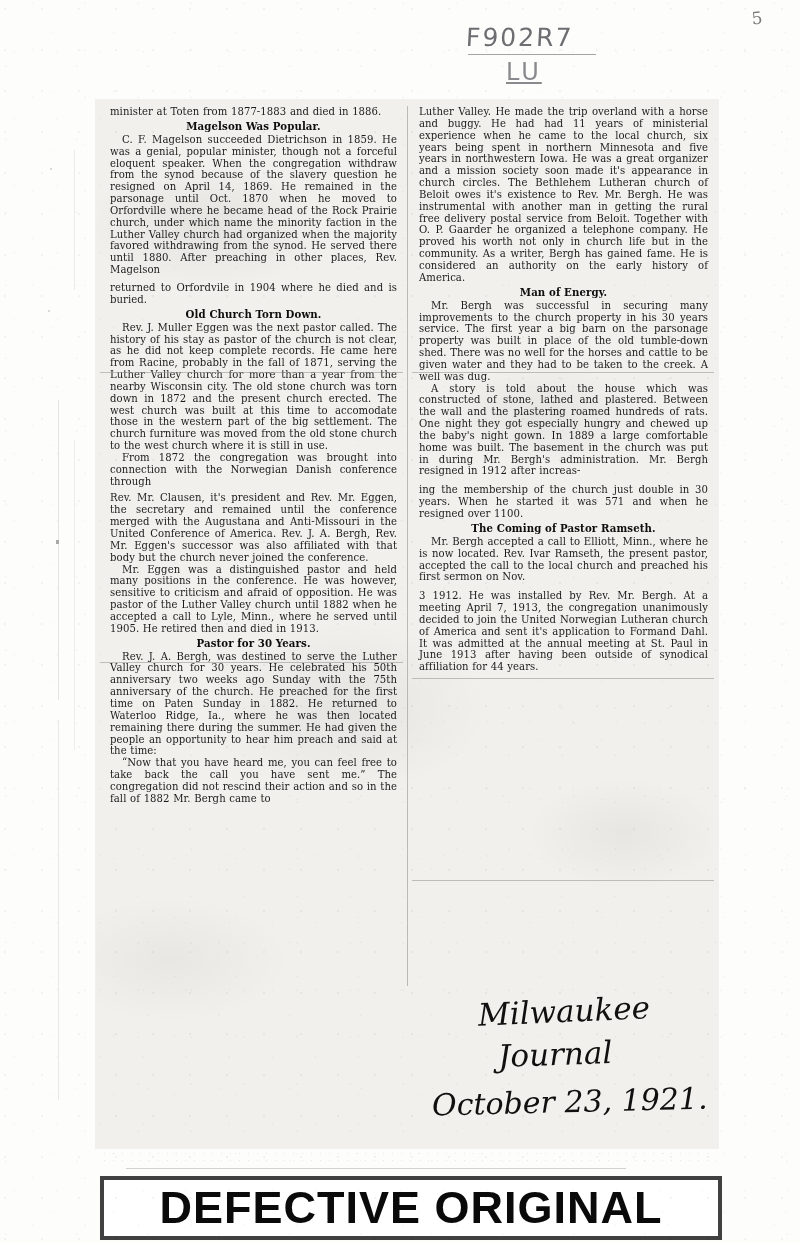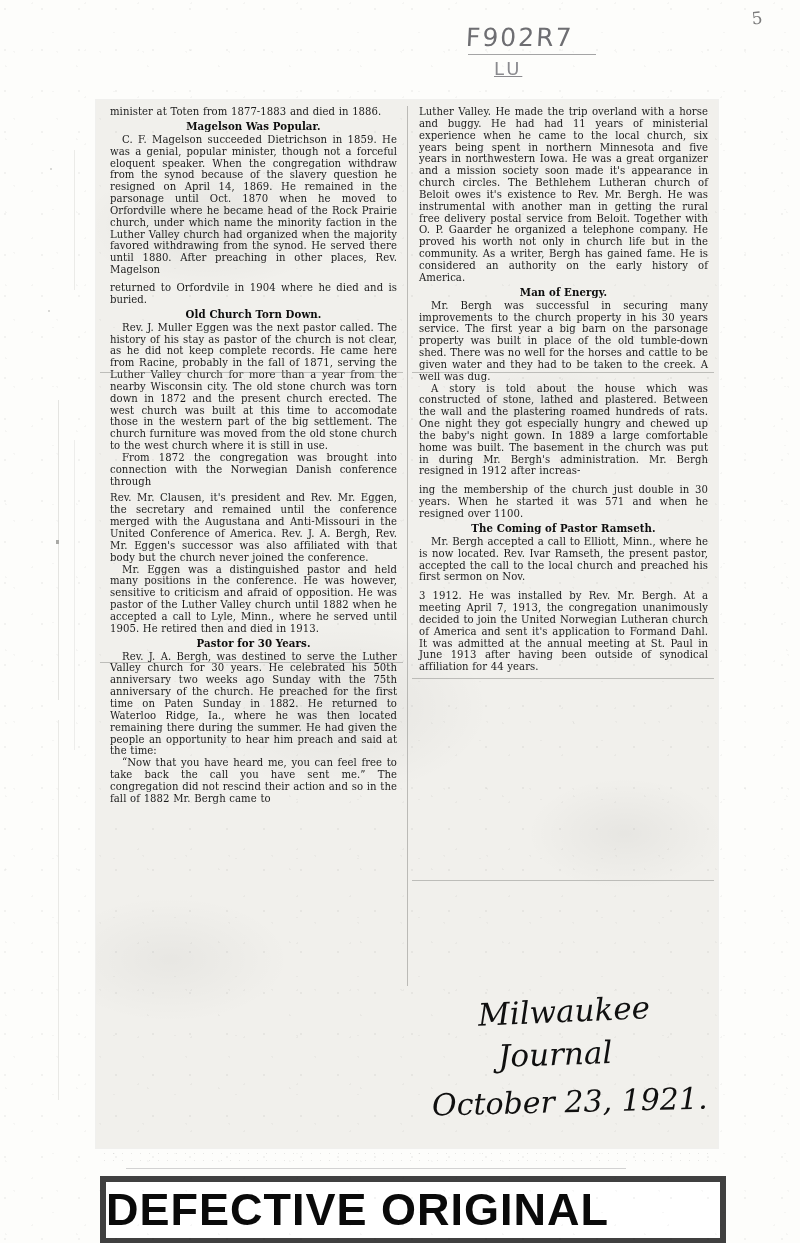--- a/index.html
+++ b/index.html
@@ -35,22 +35,22 @@
     position:absolute;left:466px;top:25px;width:200px;color:#6e6e72;
   }
   .callnum .cn-line1{
     font-family:"DejaVu Sans",sans-serif;font-size:25px;letter-spacing:2px;
     font-weight:400;transform:skewX(-3deg);line-height:1;
   }
   .callnum .cn-rule{
     width:128px;height:1px;background:#8d8d90;margin:4px 0 3px 2px;opacity:.8;
   }
   .callnum .cn-line2{
-    font-family:"DejaVu Sans",sans-serif;font-size:18px;letter-spacing:3px;
-    margin-left:28px;color:#8a8a8e;text-decoration:underline;
+    font-family:"DejaVu Sans",sans-serif;font-size:24px;letter-spacing:3px;
+    margin-left:40px;color:#8a8a8e;text-decoration:underline;
   }
 
   
   .margin-ticks{position:absolute;left:46px;top:150px;width:40px;height:960px;z-index:1;}
   .margin-ticks i{position:absolute;background:#d9d9d6;display:block;}
 
   
   .clipping{
     position:absolute;left:96px;top:100px;width:622px;height:1048px;
     background:#f1f0ec;
@@ -111,22 +111,22 @@
     font-family:"DejaVu Serif",serif;font-style:italic;
     z-index:20;white-space:nowrap;
   }
   .hand-paper{left:478px;top:993px;font-size:31px;transform:rotate(-2.5deg);}
   .hand-sect {left:498px;top:1036px;font-size:31px;transform:rotate(-2deg);}
   .hand-date {left:432px;top:1084px;font-size:30px;transform:rotate(-1.5deg);}
 
   
   .stamp{
     position:absolute;left:100px;top:1176px;width:614px;height:56px;
-    background:#ffffff;border:6px solid #404040;z-index:25;
-    display:flex;align-items:center;
+    background:#ffffff;border:4px solid #404040;z-index:25;
+    display:flex;align-items:center;justify-content:center;
   }
   .stamp-text{
     font-family:"Liberation Sans",sans-serif;
     font-weight:bold;font-size:45px;letter-spacing:1px;
     color:#0a0a0a;white-space:nowrap;
   }
   .stamp-rule{
     position:absolute;left:126px;top:1168px;width:500px;height:1px;
     background:#d2d2d2;z-index:24;
   }

